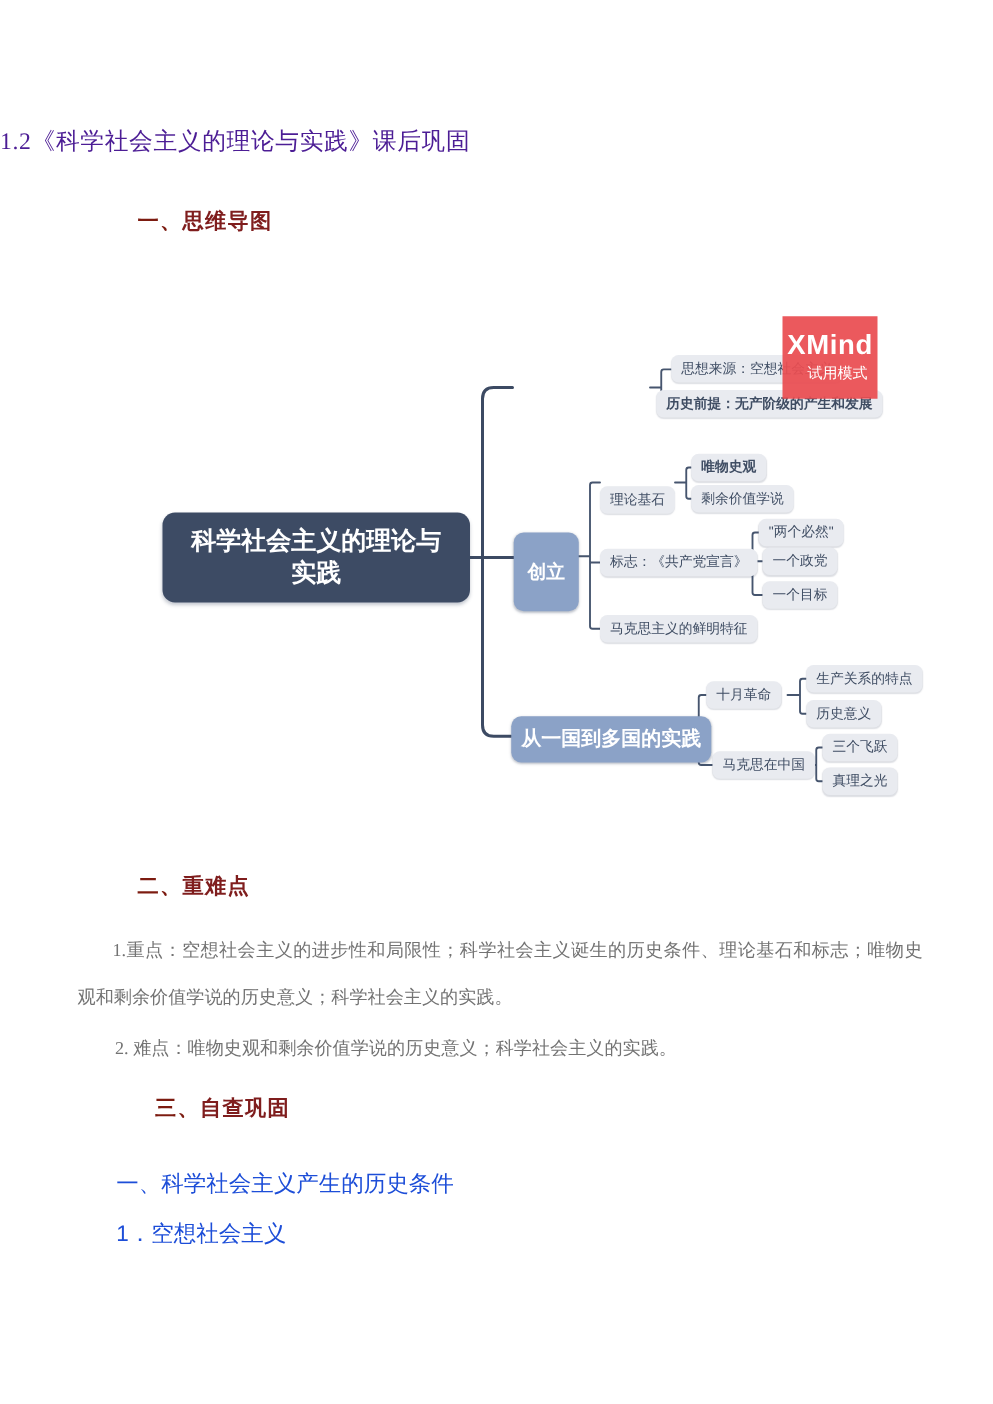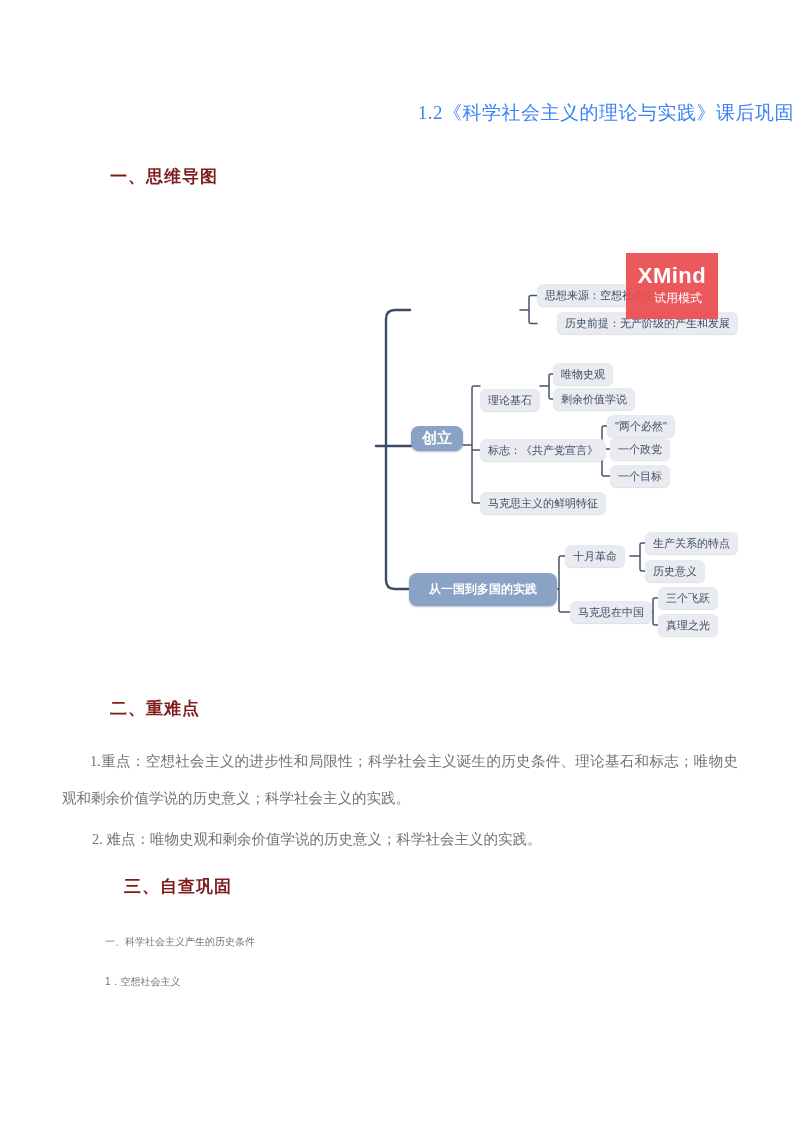--- a/index.html
+++ b/index.html
@@ -3,65 +3,65 @@
 <meta charset="utf-8">
 <style>
   html,body{margin:0;padding:0;}
   body{
     width:794px;height:1123px;background:#ffffff;position:relative;overflow:hidden;
     font-family:"Liberation Serif","DejaVu Serif",serif;color:#1a1a1a;
   }
   .abs{position:absolute;}
 
   
-  #doc-title{top:100px;left:0;width:794px;text-align:right;font-size:19px;letter-spacing:.5px;color:#3b82f6;}
+  #doc-title{top:100px;left:0;width:794px;text-align:left;font-size:19px;letter-spacing:.5px;color:#4c1d95;}
   .sec-head{font-weight:bold;font-size:17px;letter-spacing:1px;font-family:"Liberation Serif","DejaVu Serif",serif;}
   .sec-head .num{color:#7c1b10;}
   .sec-head .lbl{color:#7f1d1d;}
   #sec1{left:110px;top:165px;}
   #sec2{left:110px;top:697px;}
   #sec3{left:112px;top:875px;margin-left:12px;}
   .para{left:62px;width:676px;font-size:14.5px;line-height:37px;text-align:justify;color:#737373;}
   #para-key{top:743px;text-indent:28px;}
   #para-diff{top:821px;text-indent:30px;}
-  .subhead{left:105px;font-size:10px;font-family:"Liberation Sans","DejaVu Sans",sans-serif;color:#737373;}
+  .subhead{left:93px;font-size:18px;font-family:"Liberation Sans","DejaVu Sans",sans-serif;color:#1d4ed8;}
   #subhead1{top:935px;}
   #subhead2{top:975px;}
 
   
   #mindmap{left:125px;top:240px;width:620px;height:415px;}
   #mm-lines{position:absolute;left:0;top:0;}
   .mm{position:absolute;font-family:"Liberation Sans","DejaVu Sans",sans-serif;box-sizing:border-box;white-space:nowrap;}
   .mm-root{
     left:5px;top:170px;width:246px;height:72px;background:#3d4b64;border-radius:10px;
     color:#fff;font-weight:bold;font-size:20px;line-height:1.3;text-align:center;
     display:flex;align-items:center;justify-content:center;white-space:pre-line;
     box-shadow:0 2px 3px rgba(60,74,100,.3);
   }
   .mm-branch{
     background:#8ba2c7;color:#fff;font-weight:bold;border-radius:8px;
     box-shadow:0 1px 2px rgba(60,74,100,.35);
   }
   .b1{left:285px;top:55px;font-size:14px;padding:7px 10px;}
-  .b2{left:286px;top:186px;font-size:15px;padding:3px 11px;}
-  .b3{left:284px;top:333px;font-size:12px;padding:8px 20px;}
+  .b2{left:286px;top:186px;font-size:15px;padding:22px 11px;}
+  .b3{left:284px;top:333px;font-size:16px;padding:8px 8px;}
   .mm-leaf{
     background:#e9ebf0;color:#3f4d63;font-size:11px;line-height:14px;
     padding:4px 8px;border-radius:6px;box-shadow:0 1px 1px rgba(60,74,100,.18);
   }
-  .l-src{left:412px;top:44px;}   .l-pre{left:432px;top:72px;}
-  .l-found{left:355px;top:149px;}.l-mat{left:428px;top:123px;}.l-sur{left:428px;top:148px;}
+  .l-src{left:412px;top:44px;}   .l-pre{left:400px;top:72px;font-weight:bold;}
+  .l-found{left:355px;top:149px;}.l-mat{left:428px;top:123px;font-weight:bold;}.l-sur{left:428px;top:148px;}
   .l-mark{left:355px;top:199px;} .l-two{left:482px;top:175px;}.l-party{left:485px;top:198px;}.l-goal{left:485px;top:225px;}
   .l-feat{left:355px;top:252px;}
   .l-oct{left:440px;top:305px;}  .l-prod{left:520px;top:292px;text-align:center;}.l-sig{left:520px;top:320px;}
   .l-chn{left:445px;top:361px;}  .l-leap{left:533px;top:347px;}.l-truth{left:533px;top:374px;}
 
   
   .xmind-logo{
-    left:501px;top:13px;width:92px;height:66px;background:rgba(234,76,81,.93);
+    left:501px;top:13px;width:76px;height:66px;background:rgba(234,76,81,.93);
     color:#fff;text-align:center;font-family:"Liberation Sans","DejaVu Sans",sans-serif;
   }
   .xmind-brand{font-size:22px;font-weight:bold;margin-top:10px;letter-spacing:.5px;}
   .xmind-trial{font-size:12px;margin-top:1px;padding-left:12px;}
 </style>
 </head>
 <body>
 
 <div id="doc-title" class="abs">1.2《科学社会主义的理论与实践》课后巩固</div>
 
@@ -86,20 +86,22 @@
       <path d="M330 205 H347 M347 205 V148 Q347 146 349 146 H355 M347 205 V261 Q347 263 349 263 H355 M347 210 H355"></path>
       <path d="M415 146 H424 M424 146 V136 Q424 134 426 134 H428 M424 146 V157 Q424 159 426 159 H428"></path>
       <path d="M468 210 H477 M477 210 V188 Q477 186 479 186 H482 M477 210 V234 Q477 236 479 236 H485 M477 209 H485"></path>
 
       <path d="M420 349 H434 M434 349 V318 Q434 316 436 316 H440 M434 349 V370 Q434 372 436 372 H445"></path>
       <path d="M505 316 H515 M515 316 V305 Q515 303 517 303 H520 M515 316 V329 Q515 331 517 331 H520"></path>
       <path d="M523 372 H528 M528 372 V360 Q528 358 530 358 H533 M528 372 V383 Q528 385 530 385 H533"></path>
     </g>
   </svg>
 
+  <div class="mm mm-root">科学社会主义的理论与
+实践</div>
 
   <div class="mm mm-leaf l-src">思想来源：空想社会主义</div>
   <div class="mm mm-leaf l-pre">历史前提：无产阶级的产生和发展</div>
 
   <div class="mm mm-branch b2">创立</div>
   <div class="mm mm-leaf l-found">理论基石</div>
   <div class="mm mm-leaf l-mat">唯物史观</div>
   <div class="mm mm-leaf l-sur">剩余价值学说</div>
   <div class="mm mm-leaf l-mark">标志：《共产党宣言》</div>
   <div class="mm mm-leaf l-two">"两个必然"</div>

